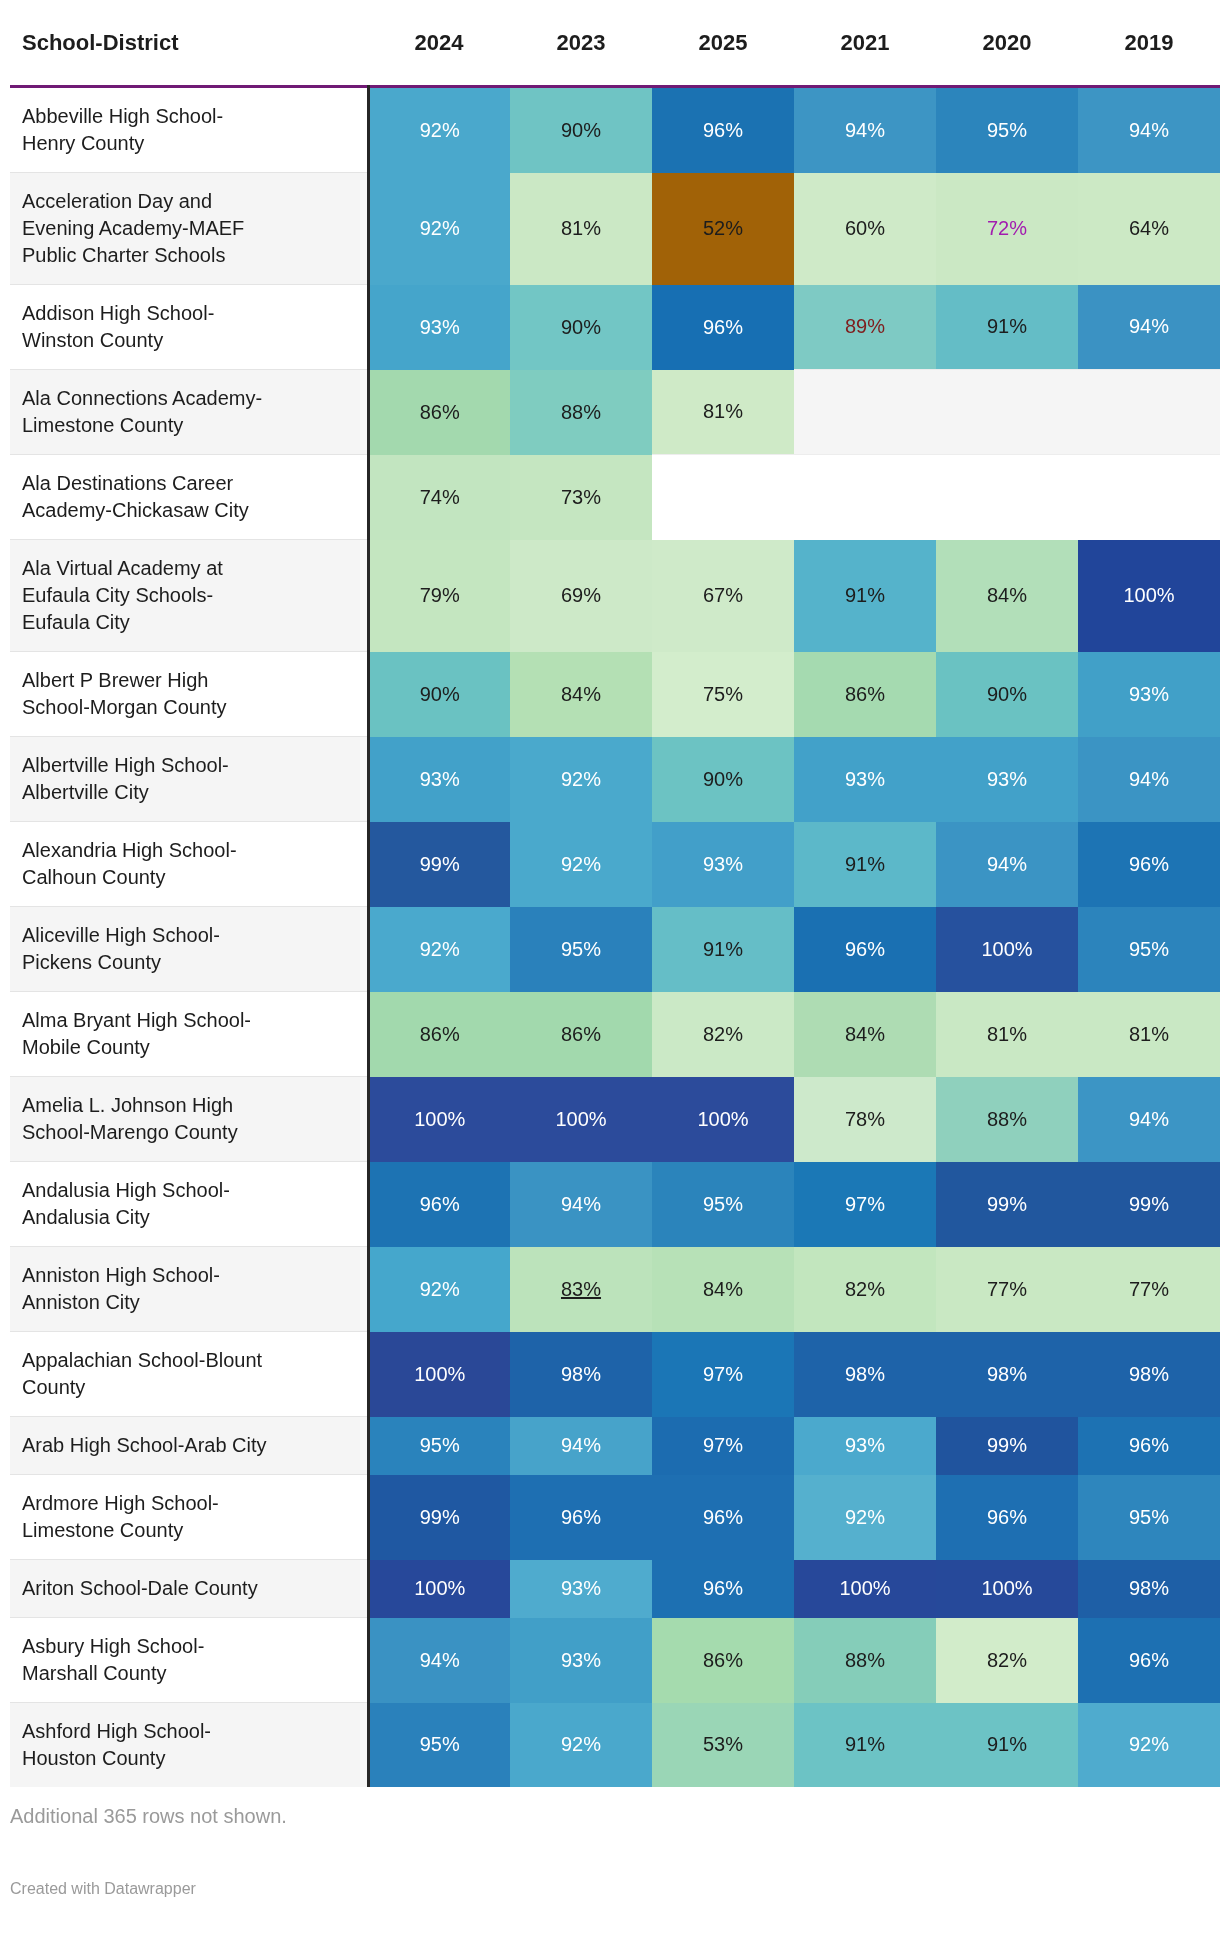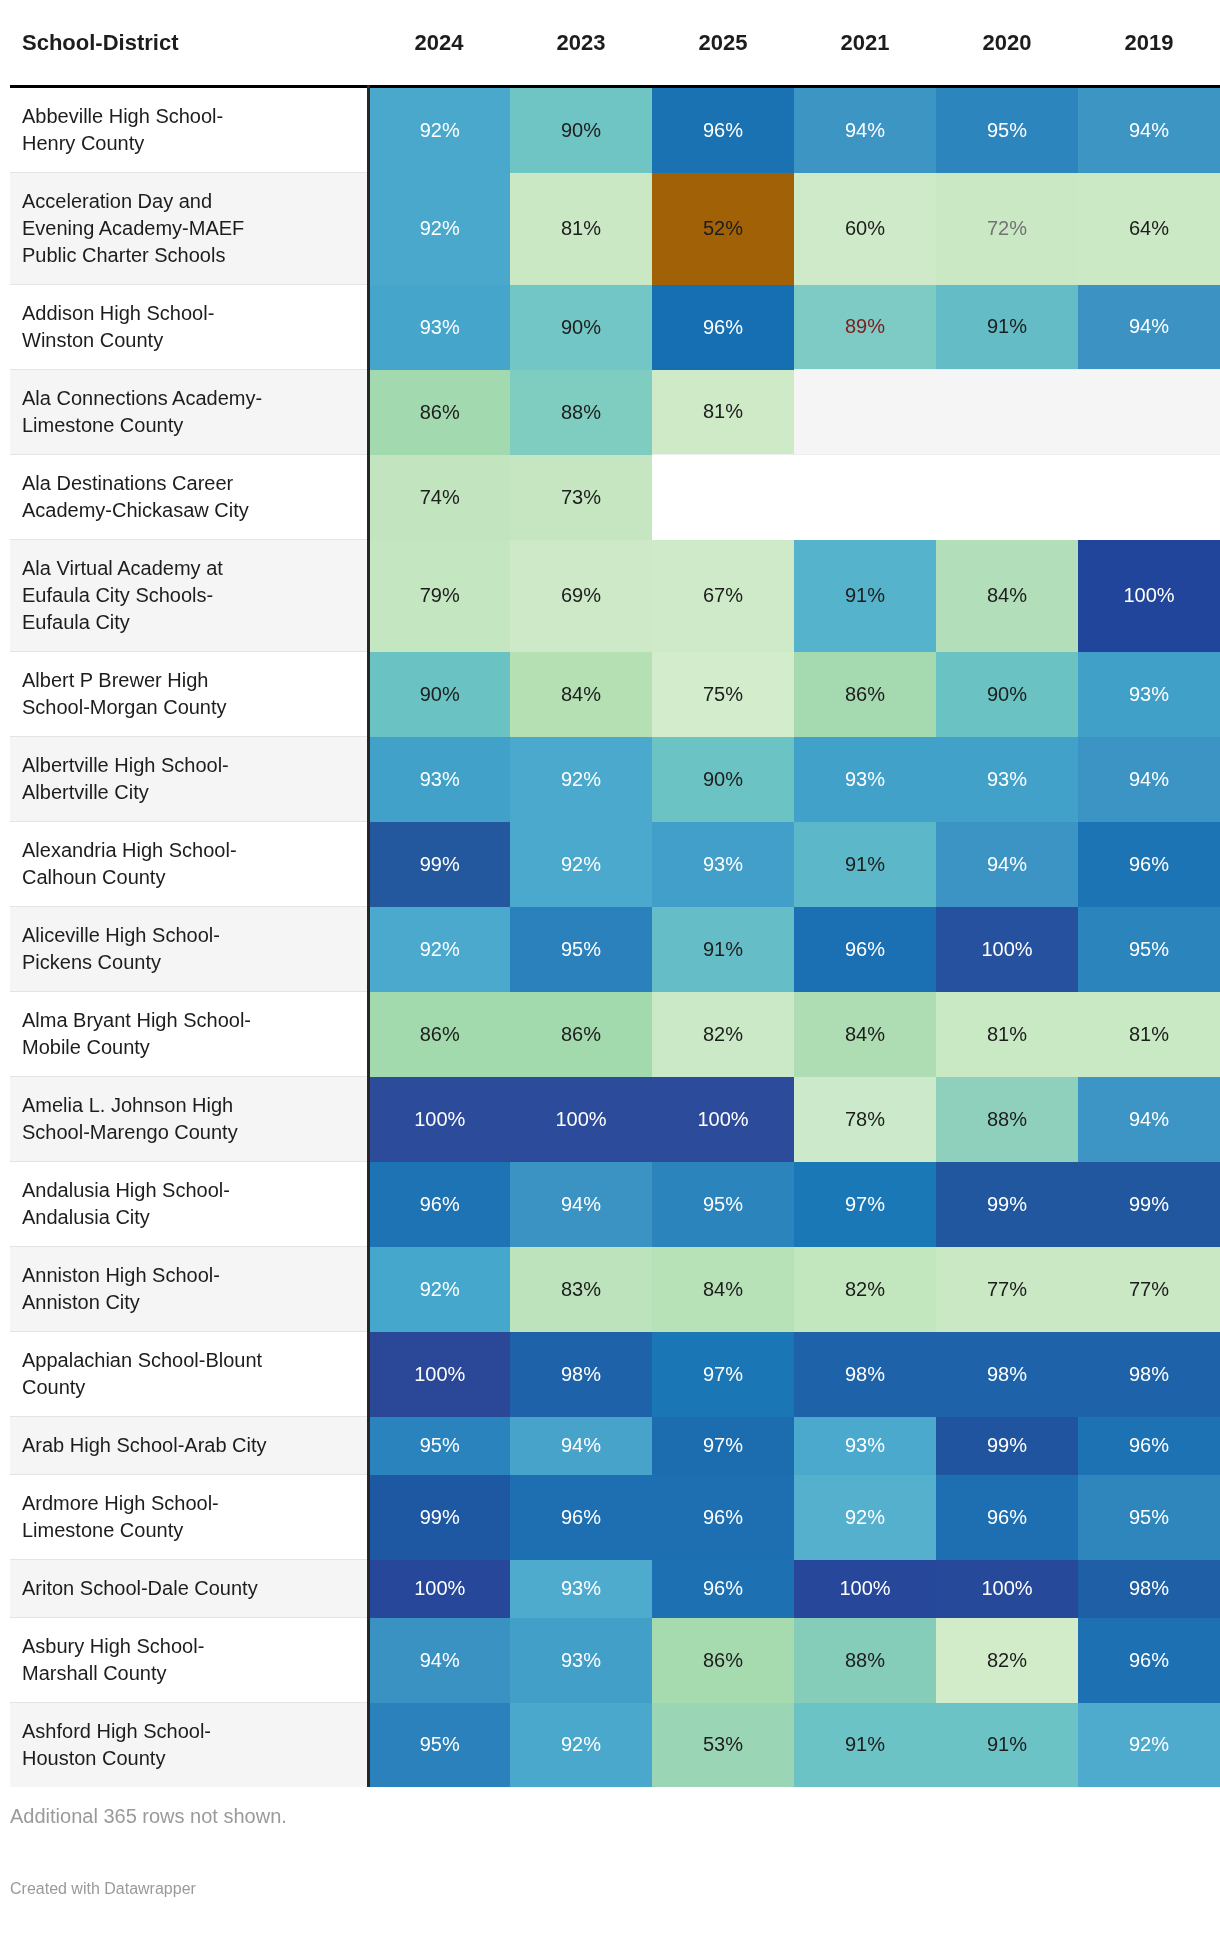--- a/index.html
+++ b/index.html
@@ -2,21 +2,21 @@
 <html><head>
 <meta charset="utf-8">
 <style>
   html,body { margin:0; padding:0; background:#ffffff; }
   body { width:1220px; font-family:"Liberation Sans", sans-serif; }
   .container { padding:0 0 16px 10px; }
   table { border-collapse:collapse; width:1210px; table-layout:fixed; }
   thead th { height:85px; vertical-align:middle; font-size:22px; font-weight:700; color:#1d1d1d; padding:0; }
   thead th.school-h { text-align:left; padding-left:12px; }
   thead th.year-h { text-align:center; }
-  thead tr { border-bottom:3px solid #000000; }
+  thead tr { border-bottom:3px solid #701a75; }
   tbody th.rowlabel { text-align:left; font-weight:400; font-size:20px; line-height:27px; color:#1d1d1d;
     padding:15px 16px 15px 12px; vertical-align:middle; border-top:1px solid #e4e4e4; }
   tbody td { text-align:center; vertical-align:middle; font-size:20px; padding:0; }
   tbody td.first { border-left:3px solid #262626; }
   tbody td.empty { border-top:1px solid #ededed; }
   tr.zebra-gray th, tr.zebra-gray td.empty { background:#f5f5f5; }
   tr.zebra-white th, tr.zebra-white td.empty { background:#ffffff; }
   .footnote { margin-top:18px; font-size:20px; color:#9a9a9a; }
   .credit { margin-top:52px; font-size:16px; color:#9a9a9a; text-decoration:none; display:inline-block; }
 </style>
@@ -54,21 +54,21 @@
           <td style="background: rgb(61, 149, 196); color: rgb(255, 255, 255);">94%</td>
           <td style="background: rgb(44, 133, 188); color: rgb(255, 255, 255);">95%</td>
           <td style="background: rgb(61, 149, 196); color: rgb(255, 255, 255);">94%</td>
         </tr>
         <tr class="zebra-gray">
           <th class="rowlabel">Acceleration Day and<br>Evening Academy-MAEF<br>Public Charter Schools</th>
           <td class="first" style="background: rgb(74, 168, 204); color: rgb(255, 255, 255);">92%</td>
           <td style="background: rgb(203, 232, 197); color: rgb(29, 29, 29);">81%</td>
           <td style="background: #a16207; color: rgb(29, 29, 29);">52%</td>
           <td style="background: rgb(207, 234, 200); color: rgb(29, 29, 29);">60%</td>
-          <td style="background: rgb(203, 232, 196); color: #737373;">72%</td>
+          <td style="background: rgb(203, 232, 196); color: #a21caf;">72%</td>
           <td style="background: rgb(204, 233, 197); color: rgb(29, 29, 29);">64%</td>
         </tr>
         <tr class="zebra-white">
           <th class="rowlabel">Addison High School-<br>Winston County</th>
           <td class="first" style="background: rgb(69, 165, 203); color: rgb(255, 255, 255);">93%</td>
           <td style="background: rgb(114, 198, 197); color: rgb(29, 29, 29);">90%</td>
           <td style="background: rgb(23, 111, 179); color: rgb(255, 255, 255);">96%</td>
           <td style="background: rgb(126, 202, 196); color: #7f1d1d;">89%</td>
           <td style="background: rgb(100, 189, 198); color: rgb(29, 29, 29);">91%</td>
           <td style="background: rgb(59, 146, 195); color: rgb(255, 255, 255);">94%</td>
@@ -159,21 +159,21 @@
           <td class="first" style="background: rgb(29, 115, 179); color: rgb(255, 255, 255);">96%</td>
           <td style="background: rgb(58, 147, 195); color: rgb(255, 255, 255);">94%</td>
           <td style="background: rgb(43, 132, 187); color: rgb(255, 255, 255);">95%</td>
           <td style="background: rgb(27, 120, 182); color: rgb(255, 255, 255);">97%</td>
           <td style="background: rgb(33, 87, 158); color: rgb(255, 255, 255);">99%</td>
           <td style="background: rgb(33, 87, 158); color: rgb(255, 255, 255);">99%</td>
         </tr>
         <tr class="zebra-gray">
           <th class="rowlabel">Anniston High School-<br>Anniston City</th>
           <td class="first" style="background: rgb(69, 167, 204); color: rgb(255, 255, 255);">92%</td>
-          <td style="background: rgb(188, 227, 187); color: rgb(29, 29, 29);">83%</td>
+          <td style="background: rgb(188, 227, 187); color: rgb(29, 29, 29); text-decoration: underline;">83%</td>
           <td style="background: rgb(183, 225, 183); color: rgb(29, 29, 29);">84%</td>
           <td style="background: rgb(194, 230, 190); color: rgb(29, 29, 29);">82%</td>
           <td style="background: rgb(201, 232, 195); color: rgb(29, 29, 29);">77%</td>
           <td style="background: rgb(201, 232, 195); color: rgb(29, 29, 29);">77%</td>
         </tr>
         <tr class="zebra-white">
           <th class="rowlabel">Appalachian School-Blount<br>County</th>
           <td class="first" style="background: rgb(42, 72, 151); color: rgb(255, 255, 255);">100%</td>
           <td style="background: rgb(30, 99, 169); color: rgb(255, 255, 255);">98%</td>
           <td style="background: rgb(27, 118, 182); color: rgb(255, 255, 255);">97%</td>

